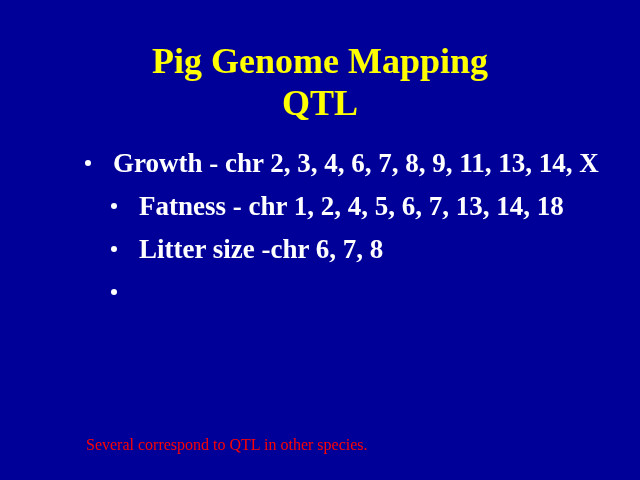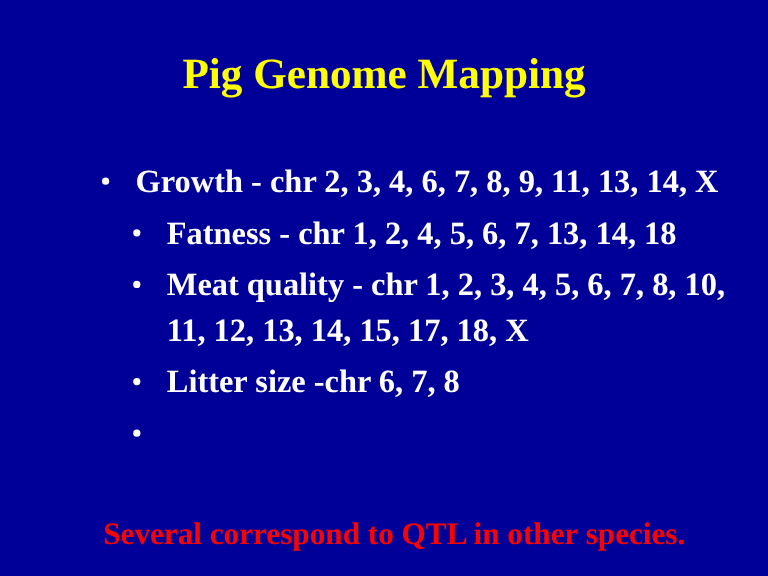--- a/index.html
+++ b/index.html
@@ -32,21 +32,21 @@
     font-size: 36px;
     line-height: 42px;
     letter-spacing: 0px;
   }
   .title-line {
     display: block;
     white-space: nowrap;
   }
   .body-block {
     position: absolute;
-    top: 132px;
+    top: 144px;
     left: 0;
     width: 640px;
   }
   ul.bullets {
     list-style: none;
     margin: 0;
     padding: 0;
   }
   ul.bullets > li {
     position: relative;
@@ -73,48 +73,45 @@
   }
   .bullet-text {
     display: block;
   }
   .footnote {
     position: absolute;
     top: 430px;
     left: 86px;
     width: 540px;
     color: #ff0000;
-    font-weight: bold;
-    font-size: 26px;
+    font-weight: normal;
+    font-size: 16px;
     line-height: 30px;
     white-space: nowrap;
   }
 </style>
 </head>
 <body>
 
 <div class="slide">
 
   <div class="title-block">
     <span class="title-line">Pig Genome Mapping</span>
+    <span class="title-line">QTL</span>
   </div>
 
   <div class="body-block">
     <ul class="bullets">
       <li>
         <span class="bullet-dot"></span>
         <span class="bullet-text">Growth - chr 2, 3, 4, 6, 7, 8, 9, 11, 13, 14, X</span>
       </li>
       <li>
         <span class="bullet-dot"></span>
         <span class="bullet-text">Fatness - chr 1, 2, 4, 5, 6, 7, 13, 14, 18</span>
-      </li>
-      <li>
-        <span class="bullet-dot"></span>
-        <span class="bullet-text">Meat quality - chr 1, 2, 3, 4, 5, 6, 7, 8, 10, 11, 12, 13, 14, 15, 17, 18, X</span>
       </li>
       <li>
         <span class="bullet-dot"></span>
         <span class="bullet-text">Litter size -chr 6, 7, 8</span>
       </li>
       <li>
         <span class="bullet-dot"></span>
       </li>
     </ul>
   </div>

